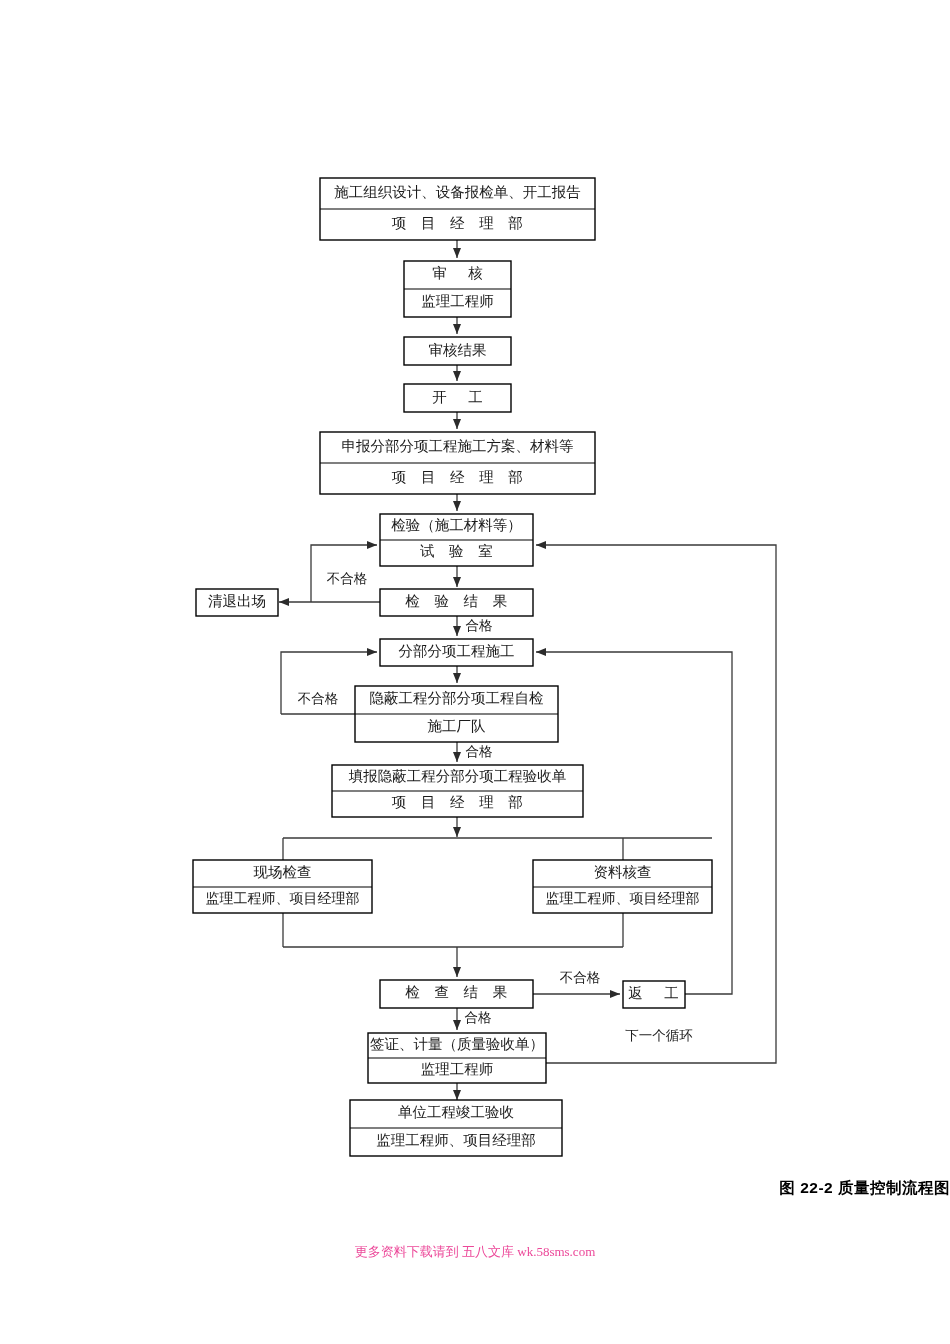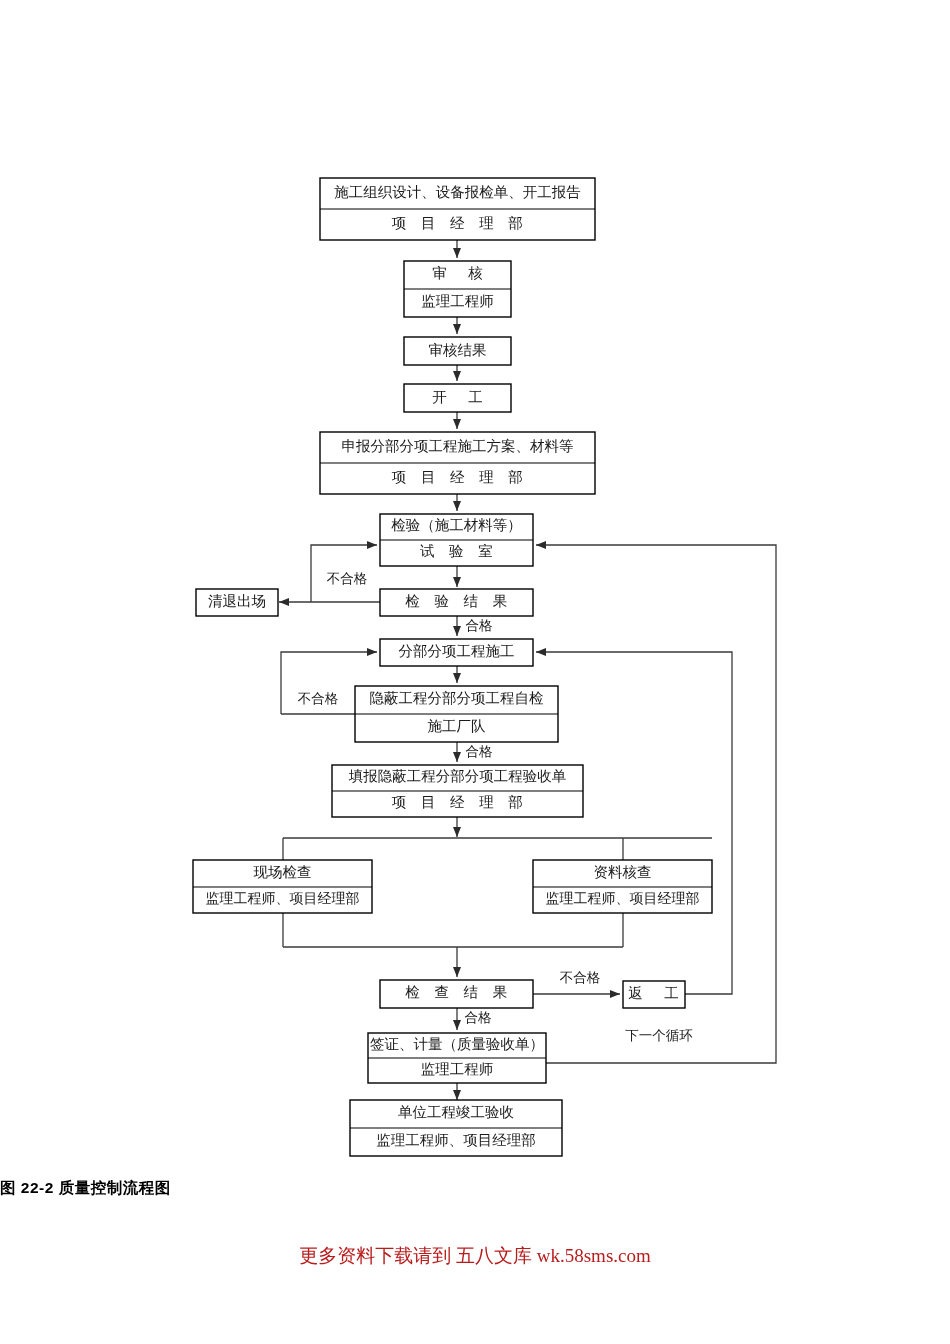--- a/index.html
+++ b/index.html
@@ -52,36 +52,36 @@
     font-size: 13.5px;
     fill: #1a1a1a;
     text-anchor: middle;
     dominant-baseline: middle;
   }
   .caption {
     position: absolute;
     left: 0;
     top: 1178px;
     width: 950px;
-    text-align: left;
+    text-align: right;
     font-family: "Liberation Sans", "DejaVu Sans", sans-serif;
     font-weight: bold;
     font-size: 15.5px;
     color: #000;
     letter-spacing: 0.5px;
   }
   .footer {
     position: absolute;
     left: 0;
     top: 1243px;
     width: 950px;
     text-align: center;
     font-family: "Liberation Serif", "DejaVu Serif", serif;
-    font-size: 19px;
-    color: #b91c1c;
+    font-size: 13px;
+    color: #ec4899;
   }
 </style>
 </head>
 <body>
 
 <div id="flow-root">
 <svg width="950" height="1344" viewBox="0 0 950 1344" xmlns="http://www.w3.org/2000/svg">
   <defs>
     <marker id="arr" markerWidth="9" markerHeight="9" refX="8" refY="3.2" orient="auto" markerUnits="strokeWidth">
       <path d="M0,0 L8,3.2 L0,6.4 z" fill="#2b2b2b"></path>

